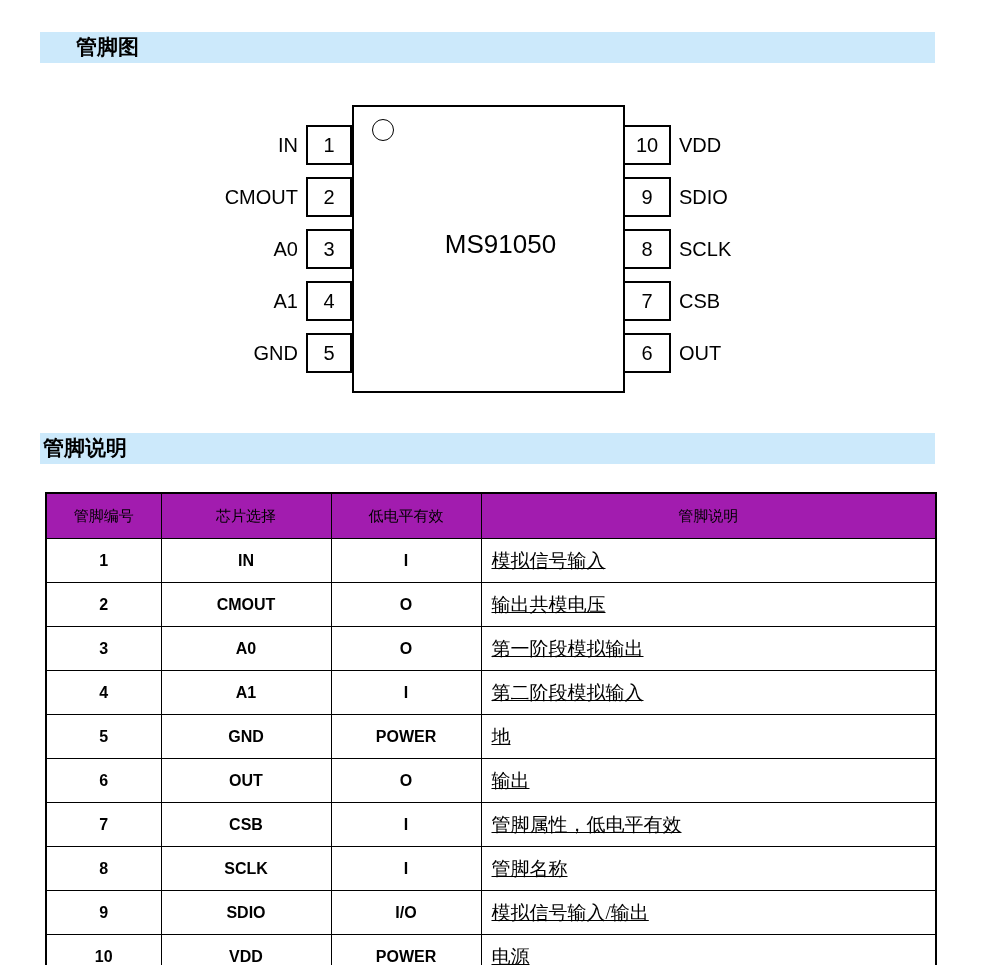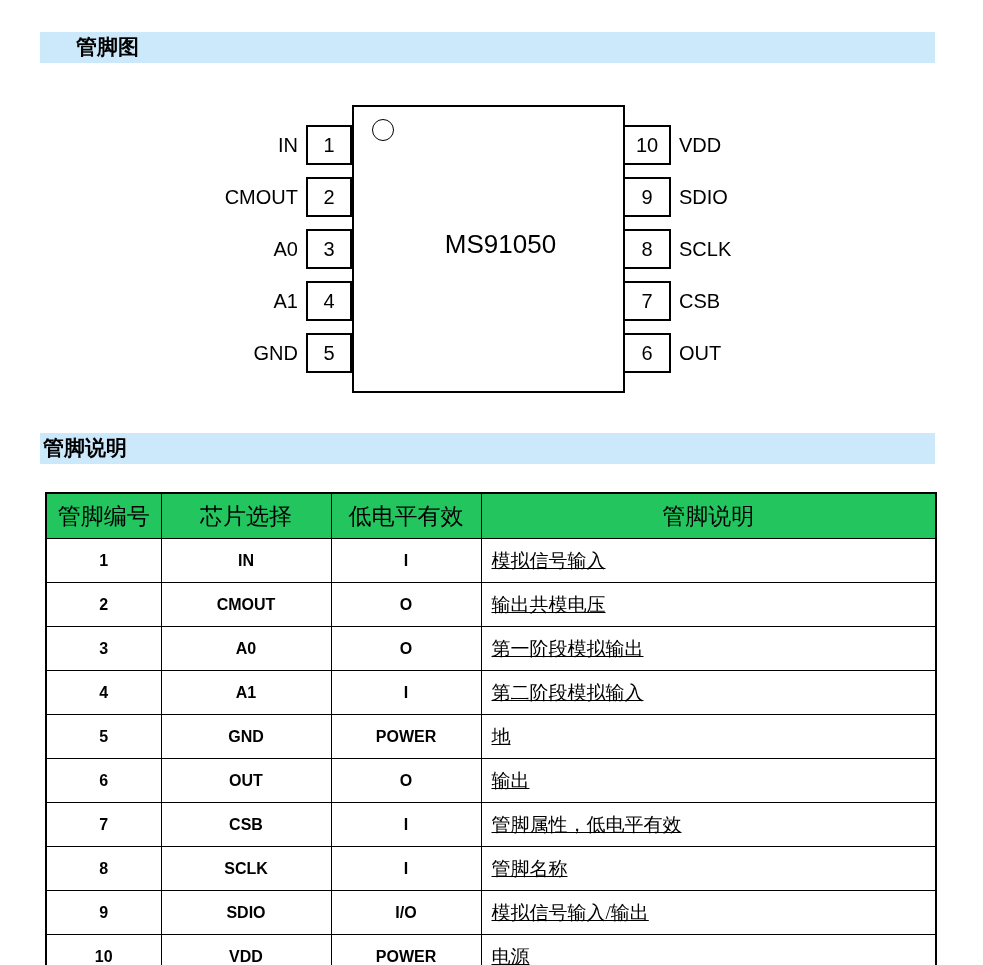--- a/index.html
+++ b/index.html
@@ -120,24 +120,24 @@
     border: 1px solid #000;
     padding: 0;
     overflow: hidden;
   }
   .pin-table col.c1 { width: 115px; }
   .pin-table col.c2 { width: 170px; }
   .pin-table col.c3 { width: 150px; }
   .pin-table col.c4 { width: 455px; }
   .pin-table thead th {
     height: 44px;
-    background: #22c55e;
+    background: #a21caf;
     font-family: "Liberation Serif", "DejaVu Serif", serif;
     font-weight: 400;
-    font-size: 23px;
+    font-size: 15px;
     text-align: center;
     margin-left: 39px;
   }
   .pin-table tbody td { height: 43px; }
   .pin-table td.c-num, .pin-table td.c-name, .pin-table td.c-attr {
     text-align: center;
     font-family: "Liberation Sans", sans-serif;
     font-weight: 700;
     font-size: 16px;
   }

